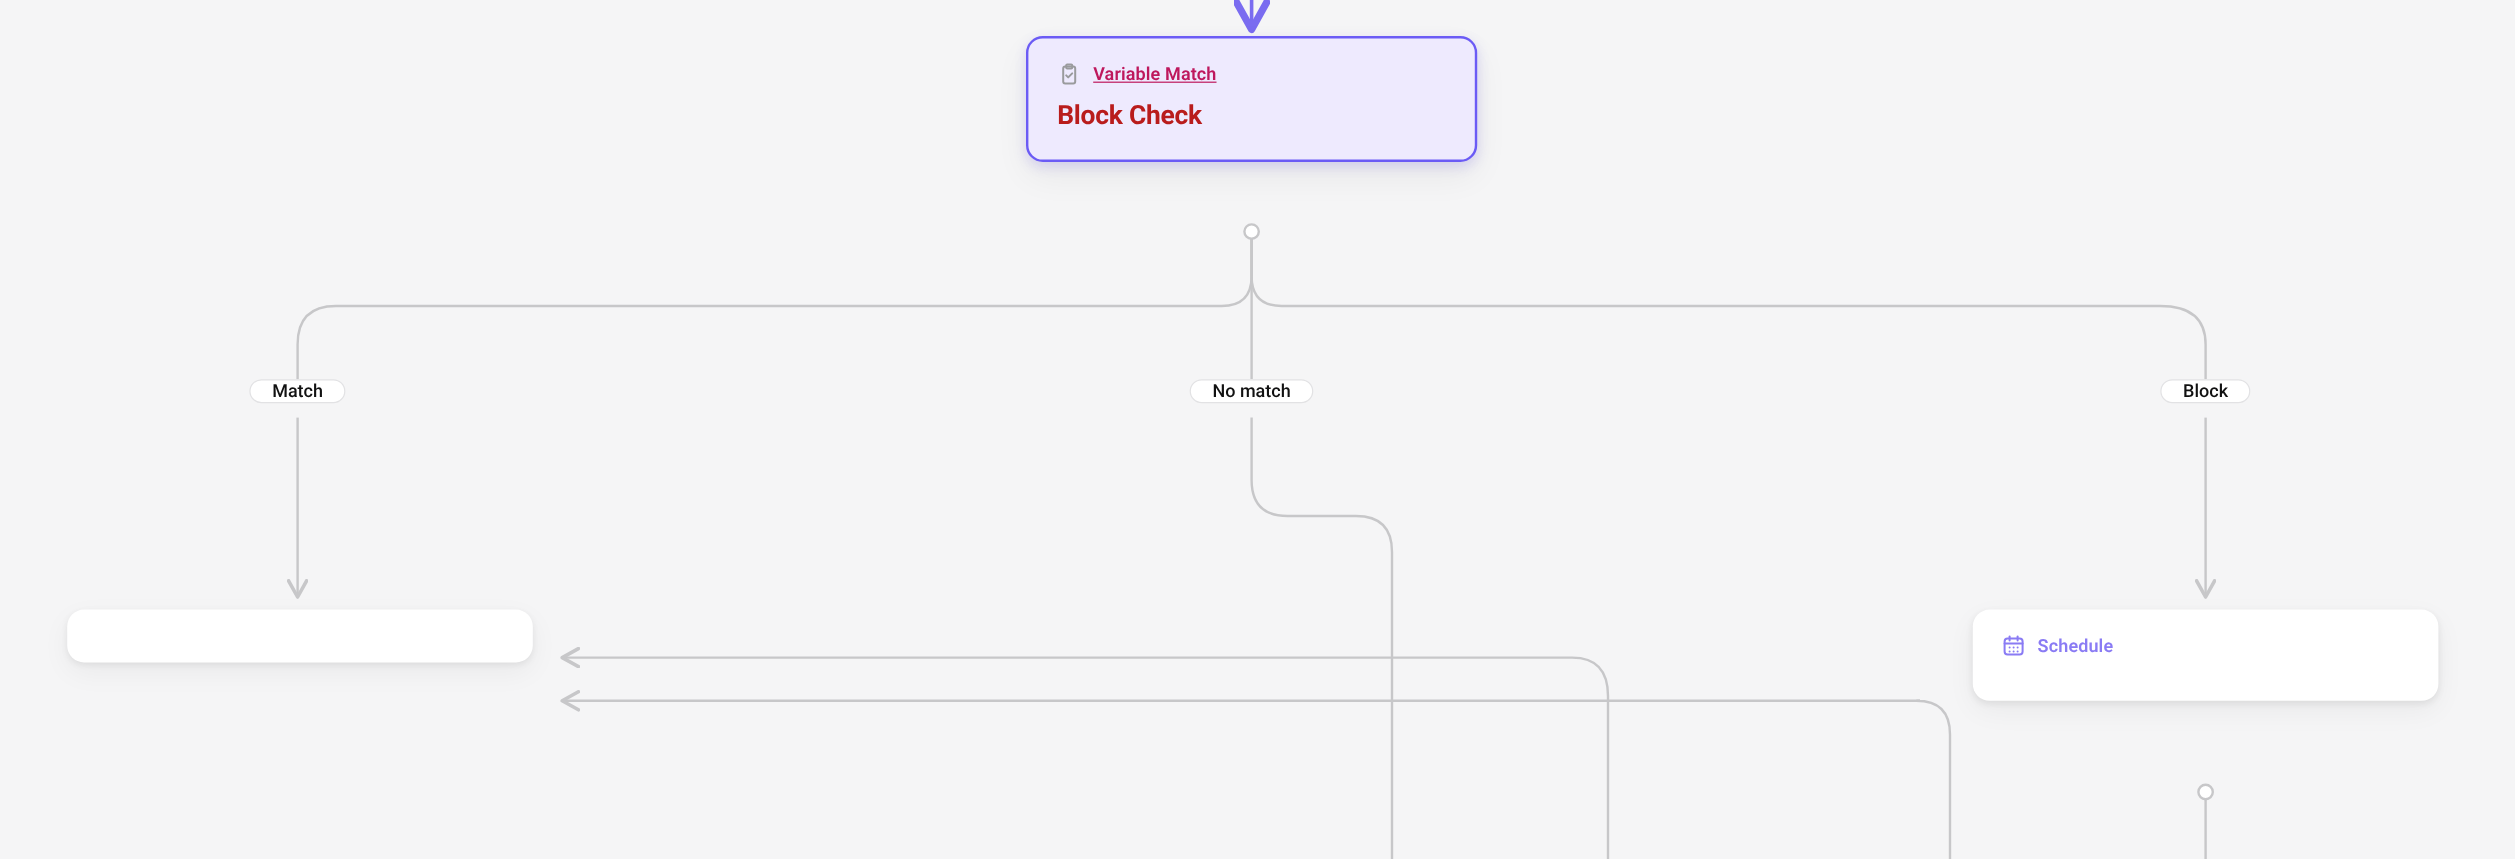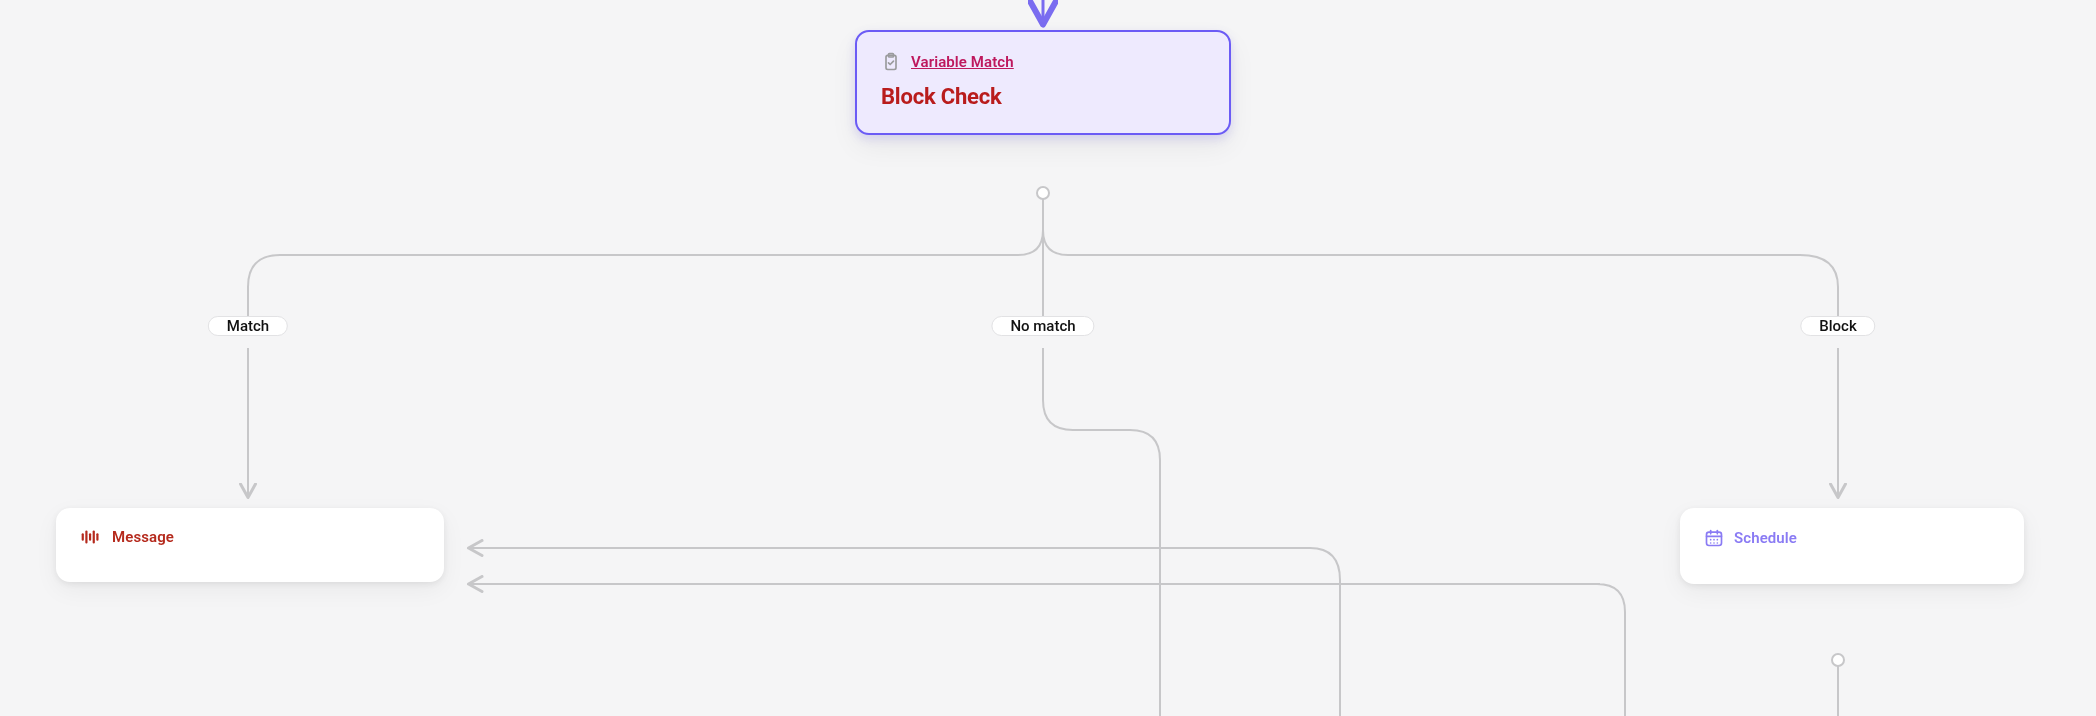--- a/index.html
+++ b/index.html
@@ -129,35 +129,23 @@
           <rect x="9" y="2" width="6" height="4" rx="1"></rect>
           <path d="M9 13 l2 2 l4 -4"></path>
         </svg>
       </span>
       <span class="node-type type-gray">Variable Match</span>
     </div>
     <div class="node-title">Block Check</div>
   </div>
 
   <div class="node" style="left:56px; top:508px; width:388px;">
-    <div class="node-header">
-      <span class="icon type-red">
-        <svg width="22" height="18" viewBox="0 0 24 18" fill="none" stroke="#b52a1d" stroke-width="2.4" stroke-linecap="round">
-          <line x1="3" y1="6" x2="3" y2="12"></line>
-          <line x1="7" y1="3" x2="7" y2="15"></line>
-          <line x1="11" y1="6" x2="11" y2="12"></line>
-          <line x1="15" y1="3" x2="15" y2="15"></line>
-          <line x1="19" y1="6" x2="19" y2="12"></line>
-        </svg>
-      </span>
-      <span class="node-type type-red">Message</span>
-    </div>
   </div>
 
-  <div class="node" style="left:1680px; top:508px; width:344px;">
+  <div class="node" style="left:1644px; top:508px; width:388px;">
     <div class="node-header">
       <span class="icon type-purple">
         <svg width="20" height="20" viewBox="0 0 24 24" fill="none" stroke="#8a7bf4" stroke-width="2" stroke-linecap="round" stroke-linejoin="round">
           <rect x="3" y="5" width="18" height="16" rx="3"></rect>
           <line x1="3" y1="10" x2="21" y2="10"></line>
           <line x1="8" y1="3" x2="8" y2="7"></line>
           <line x1="16" y1="3" x2="16" y2="7"></line>
           <circle cx="8" cy="14" r="1" fill="#8a7bf4" stroke="none"></circle>
           <circle cx="12" cy="14" r="1" fill="#8a7bf4" stroke="none"></circle>
           <circle cx="16" cy="14" r="1" fill="#8a7bf4" stroke="none"></circle>

